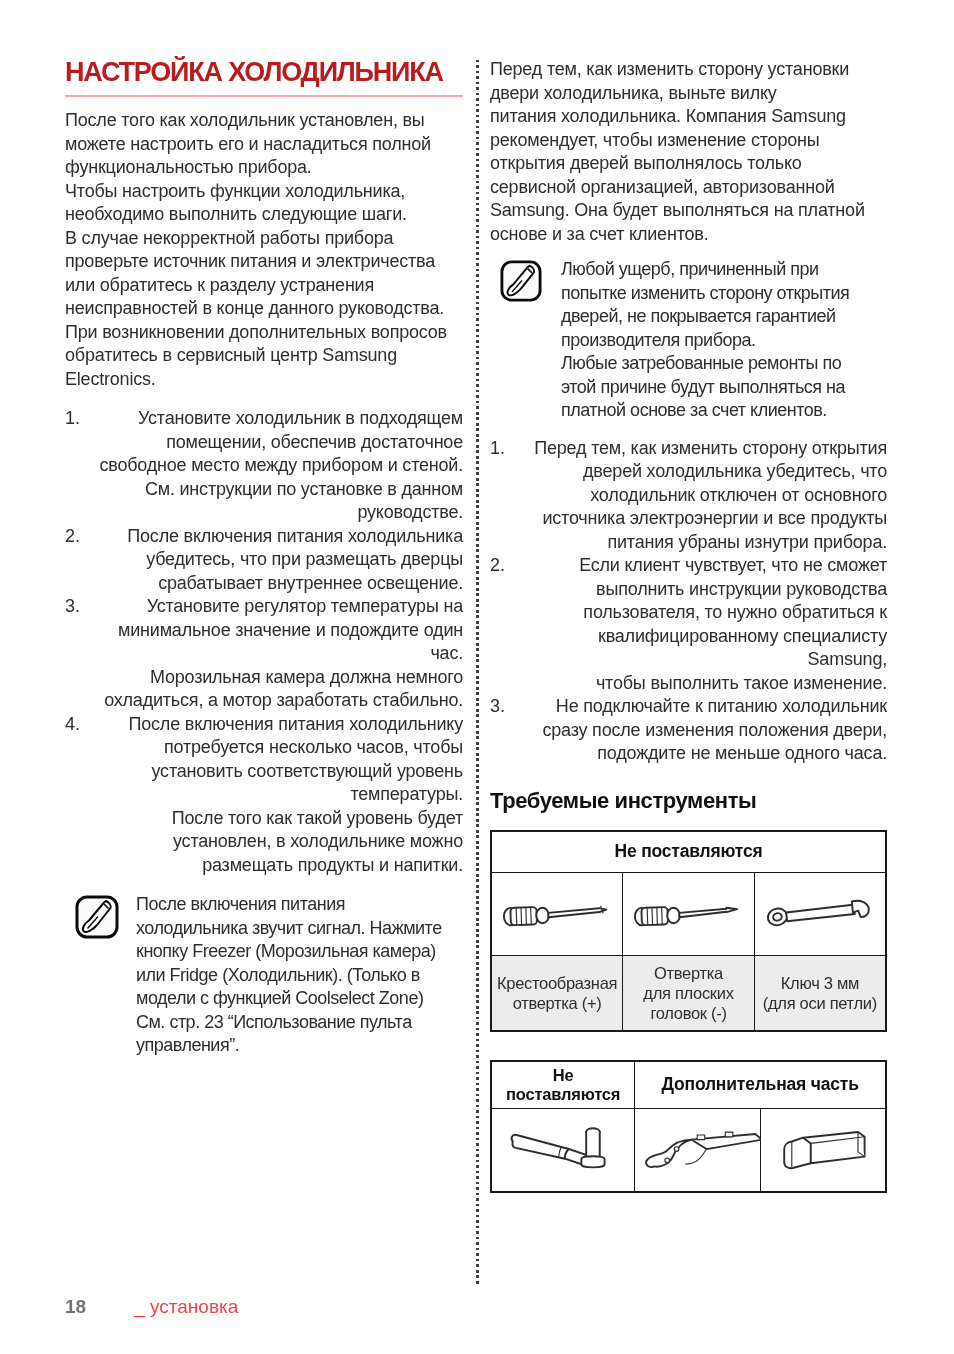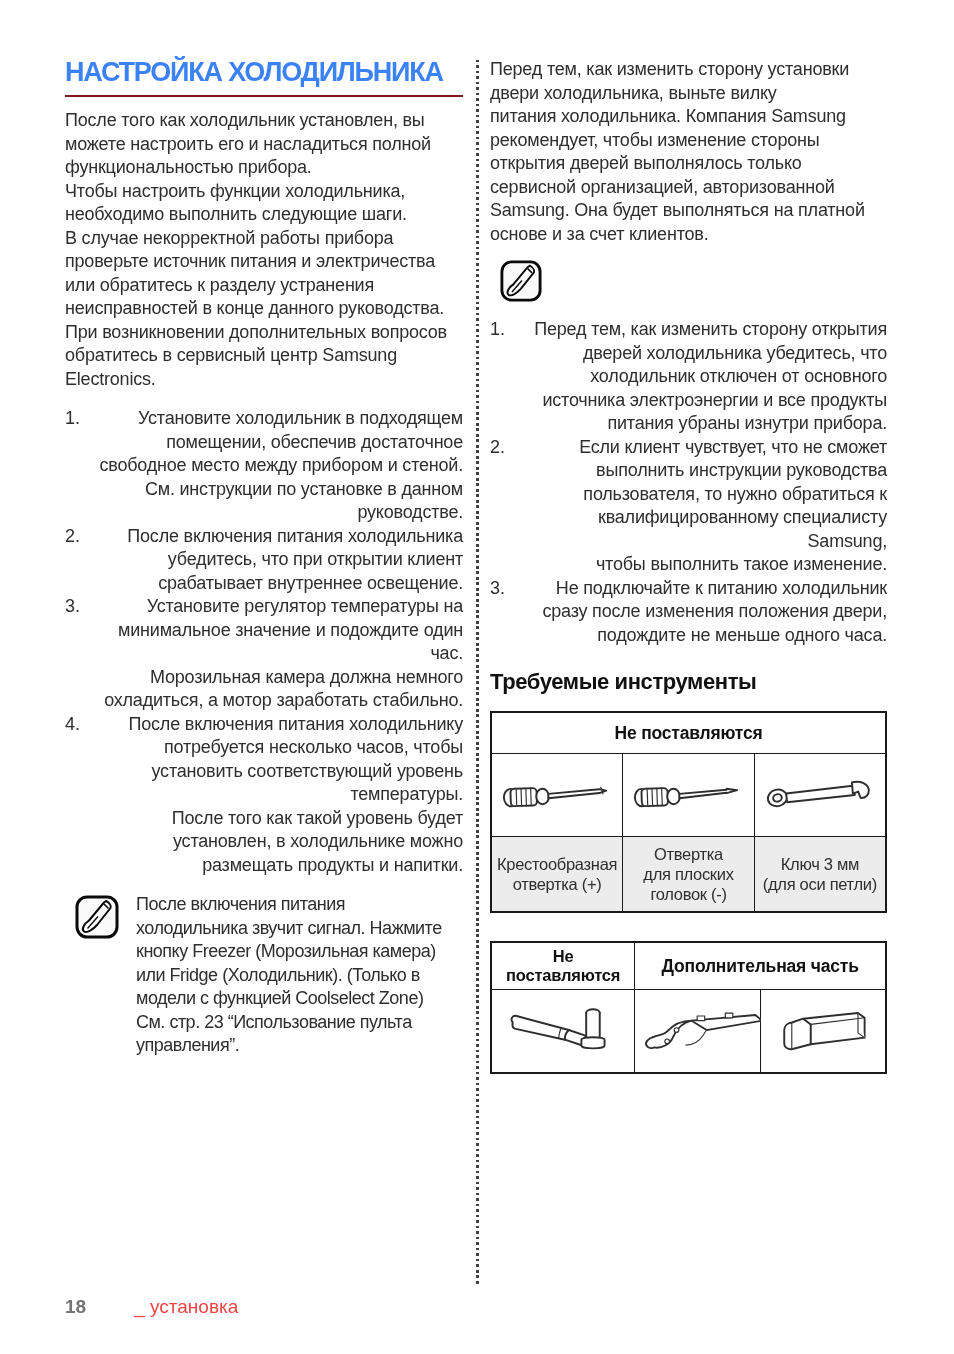--- a/index.html
+++ b/index.html
@@ -6,21 +6,21 @@
   .page{
     position:relative;width:954px;height:1354px;margin:0 auto;background:#ffffff;
     font-family:"Liberation Sans","DejaVu Sans",sans-serif;color:#2e2e2e;overflow:hidden;
   }
   .pre{white-space:pre-line;}
   .col{position:absolute;top:58px;}
   .col-left{left:65px;width:398px;}
   .col-right{left:490px;width:397px;}
   h1.sec-title{
     margin:0 0 12px 0;padding:0 0 8px 0;font-size:27px;line-height:29px;font-weight:bold;
-    letter-spacing:-1.2px;color:#3b82f6;border-bottom:2px solid #7f1d1d;
+    letter-spacing:-1.2px;color:#b91c1c;border-bottom:2px solid #fca5a5;
   }
   .body-text{margin:0;font-size:18px;line-height:23.5px;letter-spacing:-0.2px;}
   .steps{margin-top:16px;}
   .step{display:flex;margin:0;}
   .step-num{flex:none;width:30px;font-size:18px;line-height:23.5px;}
   .step-text{flex:1;font-size:18px;line-height:23.5px;letter-spacing:-0.2px;text-align:right;}
   .note{display:flex;align-items:flex-start;margin:16px 0 0 0;padding-left:10px;}
   .note-right{margin:12px 0 14px 0;}
   .note-icon{flex:none;width:44px;height:44px;margin-right:17px;margin-top:2px;}
   .note-icon svg{display:block;}
@@ -70,21 +70,21 @@
         <span class="step-num">1.</span>
         <span class="step-text pre">Установите холодильник в подходящем
 помещении, обеспечив достаточное
 свободное место между прибором и стеной.
 См. инструкции по установке в данном
 руководстве.</span>
       </div>
       <div class="step">
         <span class="step-num">2.</span>
         <span class="step-text pre">После включения питания холодильника
-убедитесь, что при открытии клиент
+убедитесь, что при размещать дверцы
 срабатывает внутреннее освещение.</span>
       </div>
       <div class="step">
         <span class="step-num">3.</span>
         <span class="step-text pre">Установите регулятор температуры на
 минимальное значение и подождите один
 час.
 Морозильная камера должна немного
 охладиться, а мотор заработать стабильно.</span>
       </div>
@@ -133,20 +133,27 @@
 
     <div class="note note-right">
       <span class="note-icon">
         <svg width="42" height="42" viewBox="0 0 44 44">
           <rect x="2" y="2" width="40" height="40" rx="10" fill="#fbfbfb" stroke="#0a0a0a" stroke-width="3"></rect>
           <path d="M31 6 C34 7.5 36.5 10.5 35.5 13 L22 30 C18 34.5 12 38.5 9 36.5 C6 34 9.5 28.5 14 25.5 L29 7.5 Z" fill="#fff" stroke="#0a0a0a" stroke-width="2" stroke-linejoin="round"></path>
           <path d="M29 9 L33.5 13.5" stroke="#0a0a0a" stroke-width="1.6"></path>
           <path d="M12.5 33.5 L23 21.5" stroke="#0a0a0a" stroke-width="1.4"></path>
         </svg>
       </span>
+      <p class="note-text pre">Любой ущерб, причиненный при
+попытке изменить сторону открытия
+дверей, не покрывается гарантией
+производителя прибора.
+Любые затребованные ремонты по
+этой причине будут выполняться на
+платной основе за счет клиентов.</p>
     </div>
 
     <div class="steps" style="margin-top:14px;">
       <div class="step">
         <span class="step-num">1.</span>
         <span class="step-text pre">Перед тем, как изменить сторону открытия
 дверей холодильника убедитесь, что
 холодильник отключен от основного
 источника электроэнергии и все продукты
 питания убраны изнутри прибора.</span>

